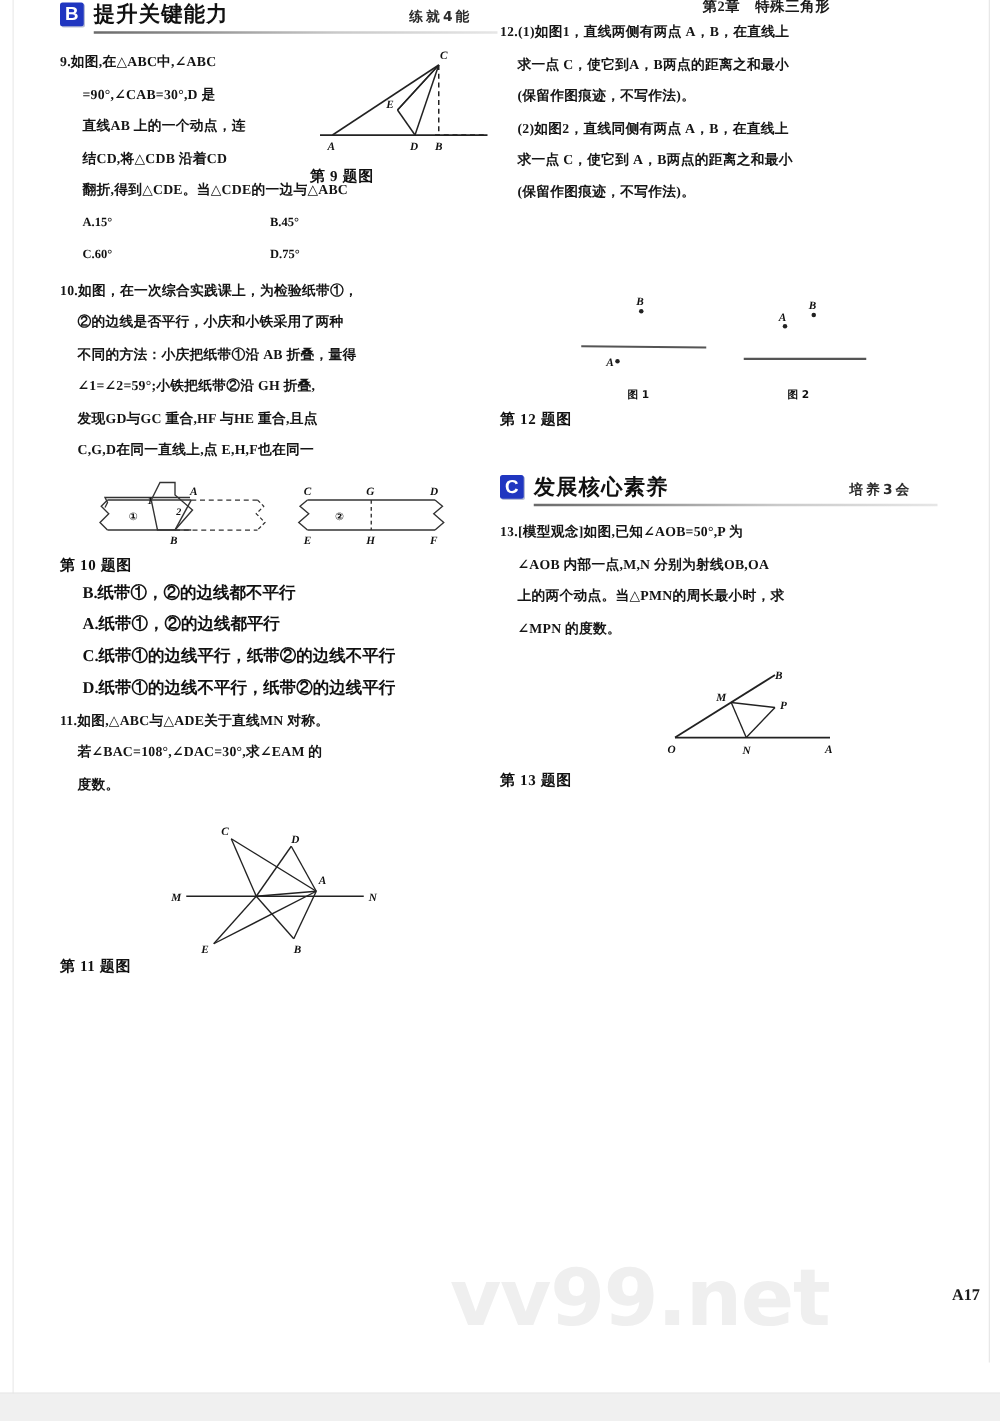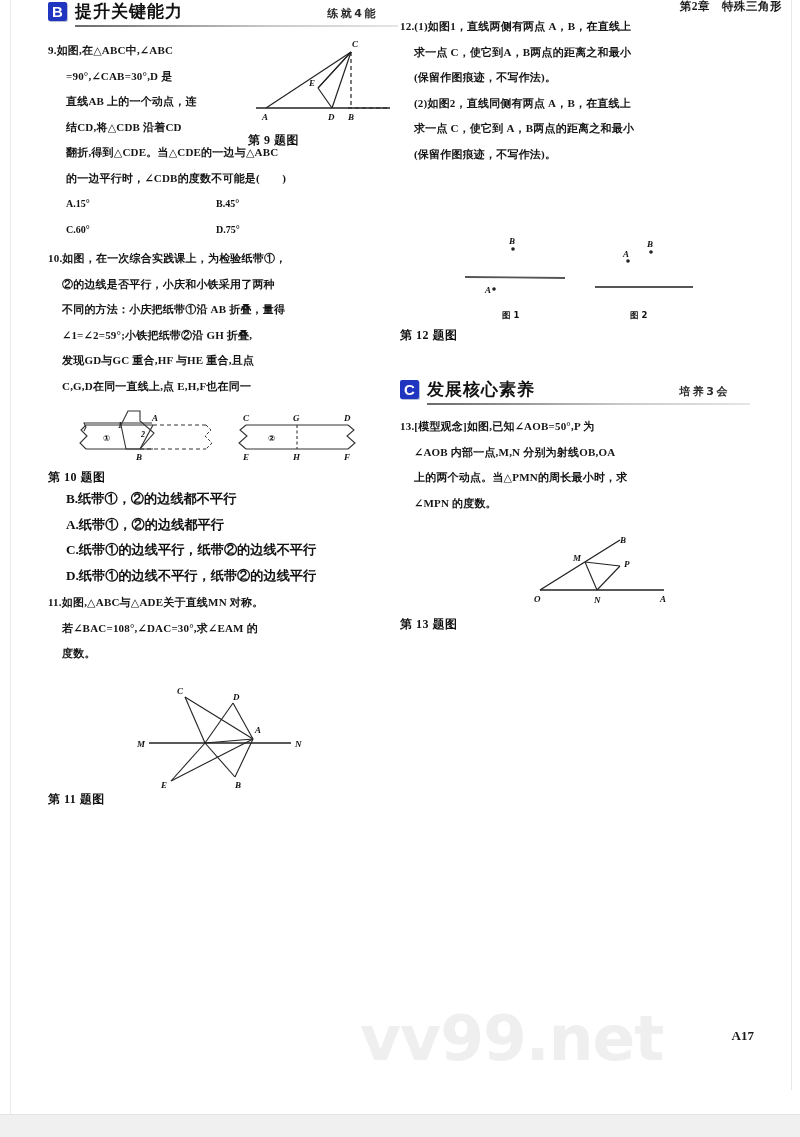--- a/index.html
+++ b/index.html
@@ -32,21 +32,21 @@
   .edge-bottom2 {
     position: absolute; left: 0; bottom: 22px; width: 800px; height: 1px;
     background: #e4e4e4;
   }
 
   .running-head {
     position: absolute;
     top: 0px;
     left: 562px;
     width: 220px;
-    text-align: right;
+    text-align: left;
     font-size: 11.5px;
     font-weight: bold;
     color: #1a1a1a;
     letter-spacing: 0.5px;
     overflow: hidden;
     height: 12px;
     line-height: 13px;
   }
 
   .col {
@@ -158,21 +158,21 @@
     top: 1002px;
     font-family: "DejaVu Sans", sans-serif;
     font-weight: bold;
     font-size: 63px;
     color: #efefef;
     letter-spacing: -1px;
     white-space: nowrap;
   }
   .folio {
     position: absolute;
-    right: 46px;
+    right: 16px;
     top: 1028px;
     font-family: "Liberation Serif", serif;
     font-weight: bold;
     font-size: 13px;
     color: #1a1a1a;
   }
   .lbl { font-family: "Liberation Serif", serif; font-style: italic; font-weight: bold; font-size: 9px; fill: #111; }
   .lbl-sm { font-family: "Liberation Serif", serif; font-style: italic; font-weight: bold; font-size: 8px; fill: #111; }
   .cjk-sm { font-family: "DejaVu Sans", sans-serif; font-size: 8.5px; fill: #111; font-weight: bold;}
 </style>
@@ -196,21 +196,20 @@
       <div class="sec-right">练就4能</div>
       <div class="sec-rule"></div>
     </div>
 
     <div class="q" style="margin-top:8px;">
       <div class="q-line">9.如图,在△ABC中,∠ABC</div>
       <div class="q-line indent">=90°,∠CAB=30°,D 是</div>
       <div class="q-line indent">直线AB 上的一个动点，连</div>
       <div class="q-line indent">结CD,将△CDB 沿着CD</div>
       <div class="q-line indent">翻折,得到△CDE。当△CDE的一边与△ABC</div>
-      <div class="q-line indent">的一边平行时，∠CDB的度数不可能是(　　)</div>
 
       <div class="q9-fig">
         <svg width="150" height="90" viewBox="0 0 150 90">
 
           <line x1="8" y1="72" x2="142" y2="72" stroke="#222" stroke-width="1.4"></line>
 
           <line x1="100" y1="72" x2="142" y2="72" stroke="#222" stroke-width="1.2" stroke-dasharray="4,3"></line>
 
           <line x1="18" y1="72" x2="103" y2="16" stroke="#222" stroke-width="1.2"></line>
 

